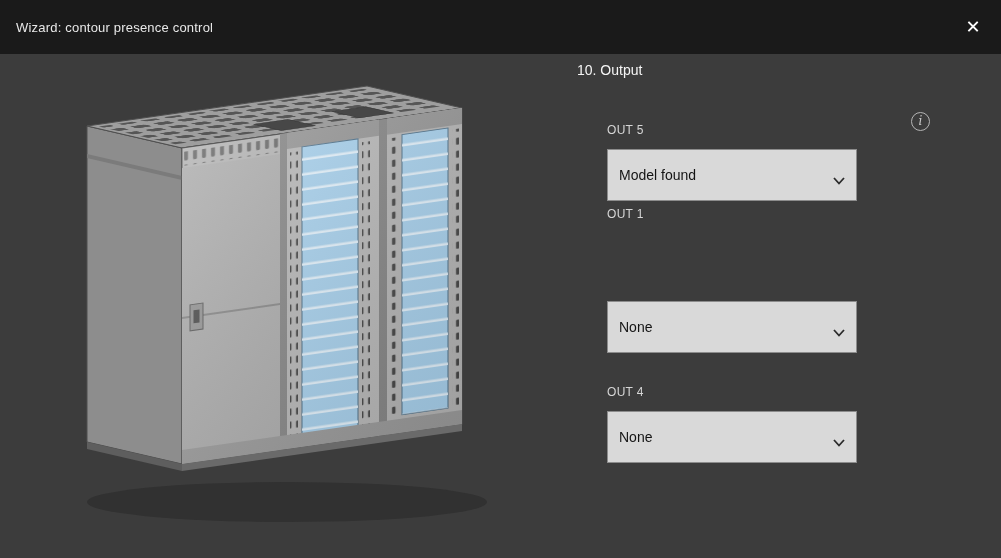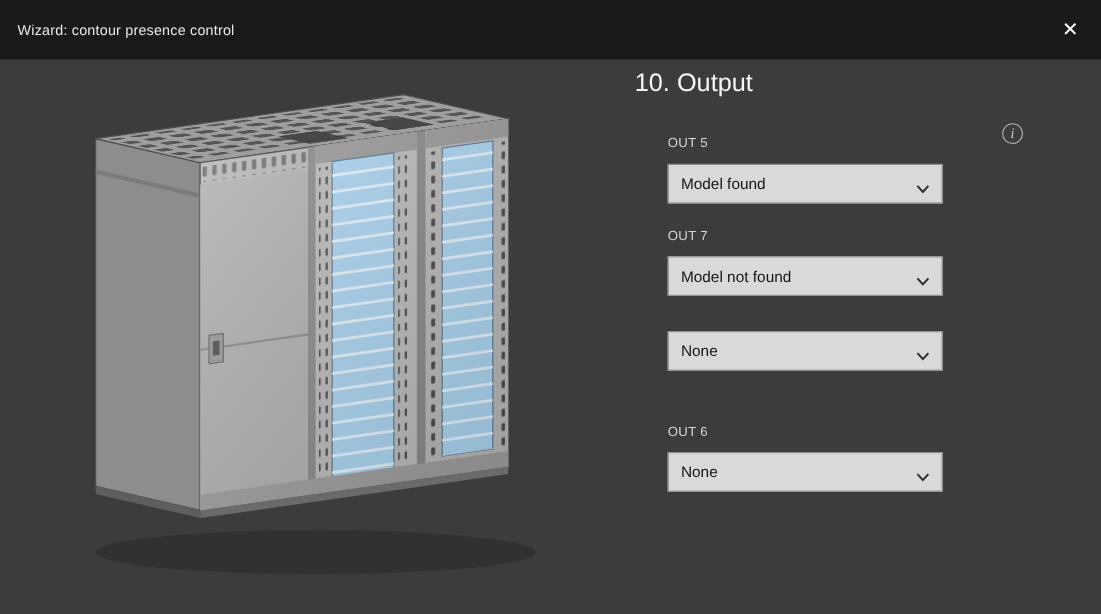--- a/index.html
+++ b/index.html
@@ -26,21 +26,21 @@
   }
 
   
   .device {
     position:absolute; left:52px; top:54px; width:470px; height:490px;
   }
 
   
   .heading {
     position:absolute; left:577px; top:62px;
-    font-size:23px; color:#f5f5f5; font-weight:400;
+    font-size:14px; color:#f5f5f5; font-weight:400;
   }
   .info-icon {
     position:absolute; left:911px; top:112px;
     width:19px; height:19px; box-sizing:border-box;
     border:1.5px solid #b5b5b5; border-radius:50%;
     color:#c9c9c9; text-align:center; line-height:16px;
     font-family:"DejaVu Serif", serif; font-style:italic; font-size:12px;
   }
 
   .form { position:absolute; left:607px; top:0; width:250px; }
@@ -48,21 +48,21 @@
   .field-group:nth-of-type(1) { top:123px; }
   .field-group:nth-of-type(2) { top:207px; }
   .field-group:nth-of-type(3) { top:301px; }
   .field-group:nth-of-type(4) { top:385px; }
 
   .field-label {
     font-size:12px; color:#d6d6d6; letter-spacing:0.3px;
     margin-bottom:12px;
   }
   .dropdown {
-    position:relative; height:36px; box-sizing:border-box;
+    position:relative; height:52px; box-sizing:border-box;
     background:#d9d9d9; border:1px solid #8c8c8c;
     display:flex; align-items:center;
     padding:0 34px 0 11px; cursor:default;
   }
   .dropdown-value { font-size:14px; color:#141414; }
   .chevron {
     position:absolute; right:11px; top:50%; transform:translateY(-50%);
     width:12px; height:8px; display:block;
   }
 </style>
@@ -154,44 +154,36 @@
       <span class="dropdown-value">Model found</span>
       <span class="chevron">
         <svg width="12" height="8" viewBox="0 0 12 8">
             <polyline points="1,1 6,6.5 11,1" fill="none" stroke="#2b2b2b" stroke-width="1.8"></polyline>
           </svg>
       </span>
     </div>
   </div>
 
   <div class="field-group">
-    <div class="field-label">OUT 7</div>
-    <div class="dropdown">
-      <span class="dropdown-value">Model not found</span>
-      <span class="chevron">
-        <svg width="12" height="8" viewBox="0 0 12 8">
-            <polyline points="1,1 6,6.5 11,1" fill="none" stroke="#2b2b2b" stroke-width="1.8"></polyline>
-          </svg>
-      </span>
-    </div>
+    <div class="field-label">OUT 1</div>
   </div>
 
   <div class="field-group">
     <div class="dropdown">
       <span class="dropdown-value">None</span>
       <span class="chevron">
         <svg width="12" height="8" viewBox="0 0 12 8">
             <polyline points="1,1 6,6.5 11,1" fill="none" stroke="#2b2b2b" stroke-width="1.8"></polyline>
           </svg>
       </span>
     </div>
   </div>
 
   <div class="field-group">
-    <div class="field-label">OUT 6</div>
+    <div class="field-label">OUT 4</div>
     <div class="dropdown">
       <span class="dropdown-value">None</span>
       <span class="chevron">
         <svg width="12" height="8" viewBox="0 0 12 8">
             <polyline points="1,1 6,6.5 11,1" fill="none" stroke="#2b2b2b" stroke-width="1.8"></polyline>
           </svg>
       </span>
     </div>
   </div>
 

